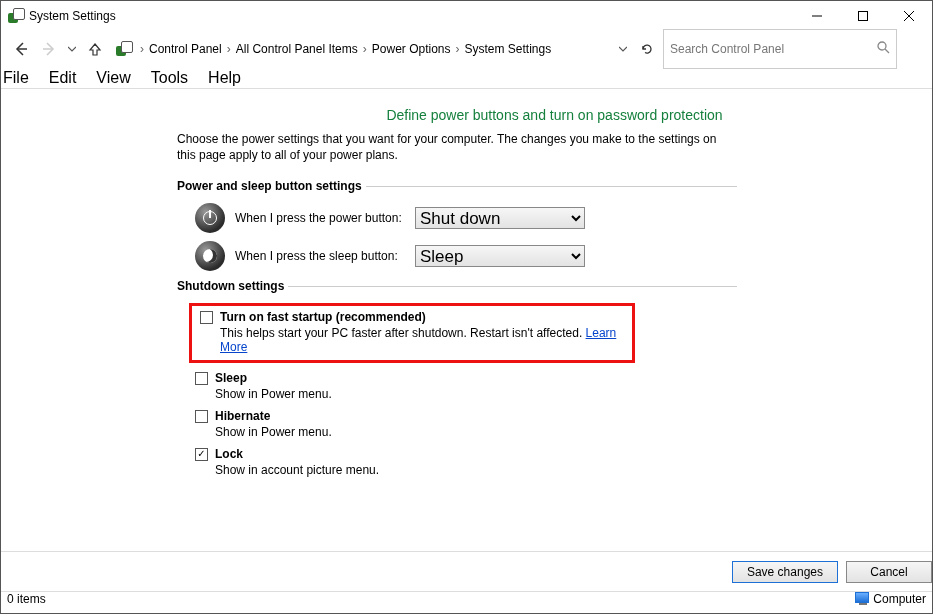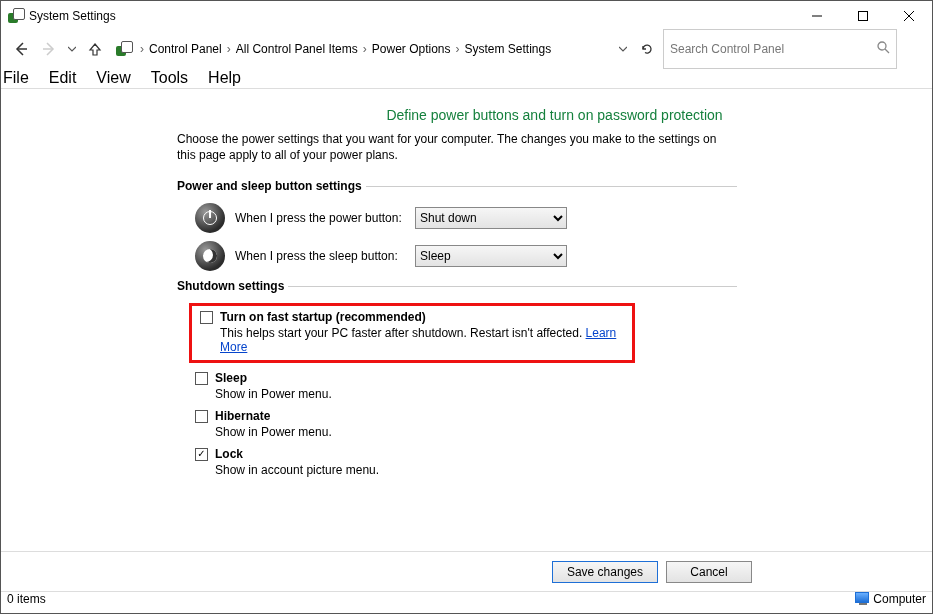--- a/index.html
+++ b/index.html
@@ -115,22 +115,22 @@
   margin: 8px 0 8px 18px;
 }
 .pb-icon{
   width:30px;height:30px;border-radius:50%;
   background: radial-gradient(circle at 35% 30%, #9a9a9a, #2b2b2b 70%);
   display:flex;align-items:center;justify-content:center;
   margin-right:10px;
 }
 .pb-label{ width:180px; font-size:12px; }
 select.dd{
-  width:152px;height:22px;
-  font-size:12px;
+  width:170px;height:22px;
+  font-size:17px;
   background:linear-gradient(#f6f6f6,#e3e3e3);
   border:1px solid #888;
 }
 .redbox{
   border:3px solid #e11;
   padding:4px 8px 6px 8px;
   margin: 8px 0 4px 12px;
   max-width:446px;
 }
 .shut-item{
@@ -146,21 +146,21 @@
 }
 .chk.checked::after{content:"✓";color:#000;}
 .chk-label{font-weight:700;}
 .chk-desc{margin-left:20px;font-size:12px;margin-top:2px;}
 .link{color:#0645cc;text-decoration:underline;}
 
 .btnrow{
   border-top:1px solid #ddd;
   height:40px;
   display:flex;align-items:center;justify-content:flex-end;
-  gap:8px;padding-right:180px;
+  gap:8px;
 }
 button.win{
   min-width:86px;height:22px;
   font-size:12px;
   background:linear-gradient(#f6f6f6,#e3e3e3);
   border:1px solid #888;
   padding:0 14px;
 }
 button.win.primary{border:1px solid #1e6fd6;}
 

